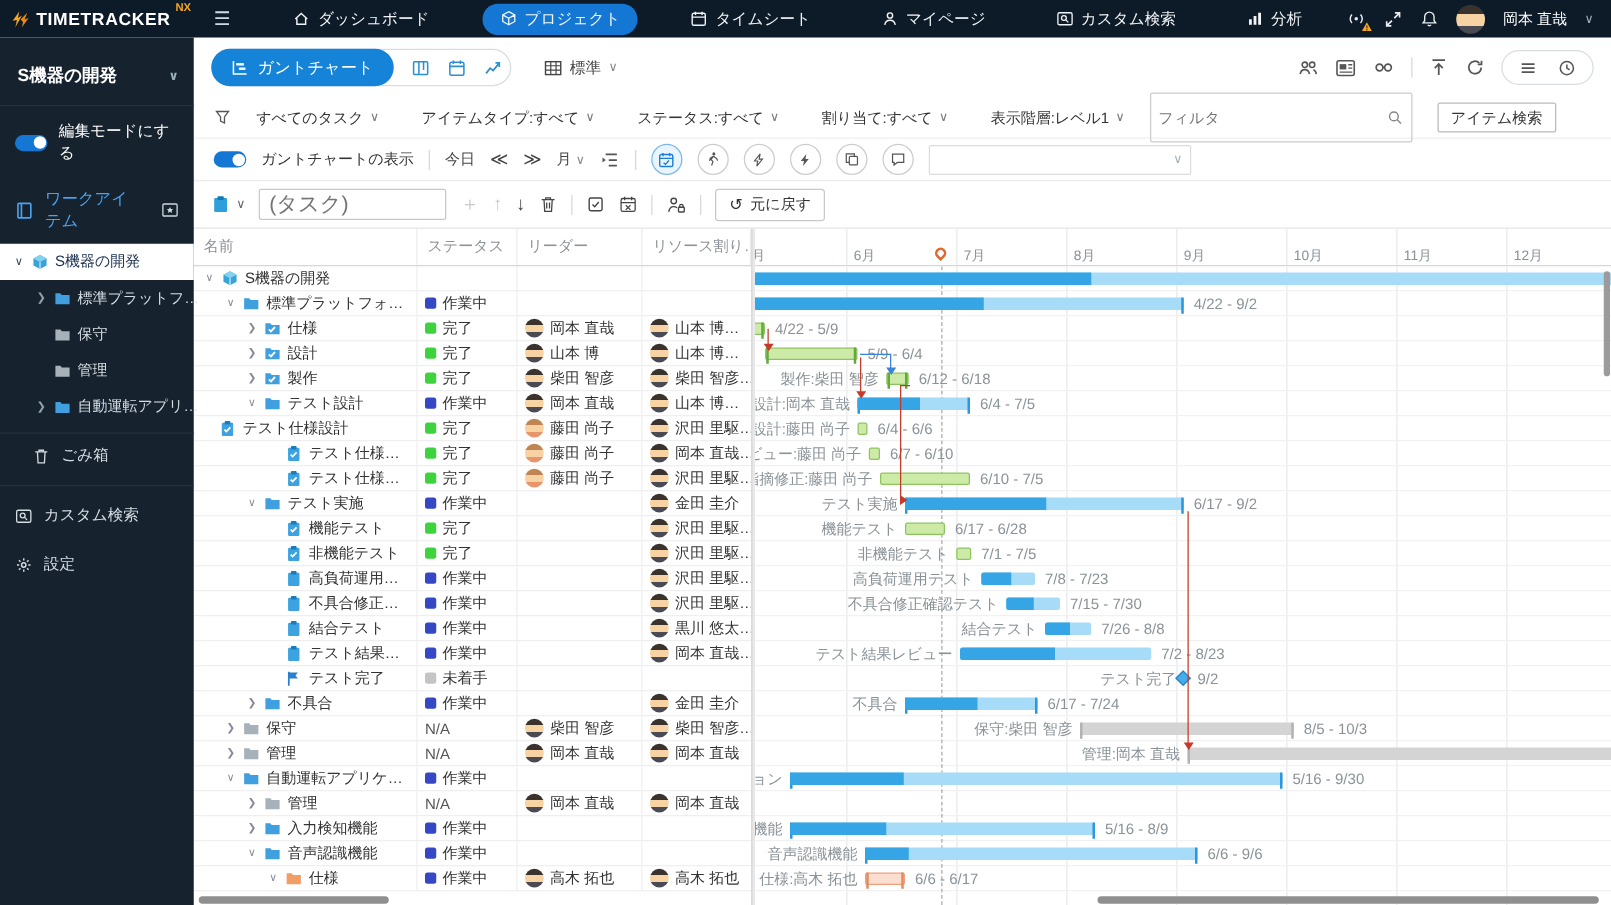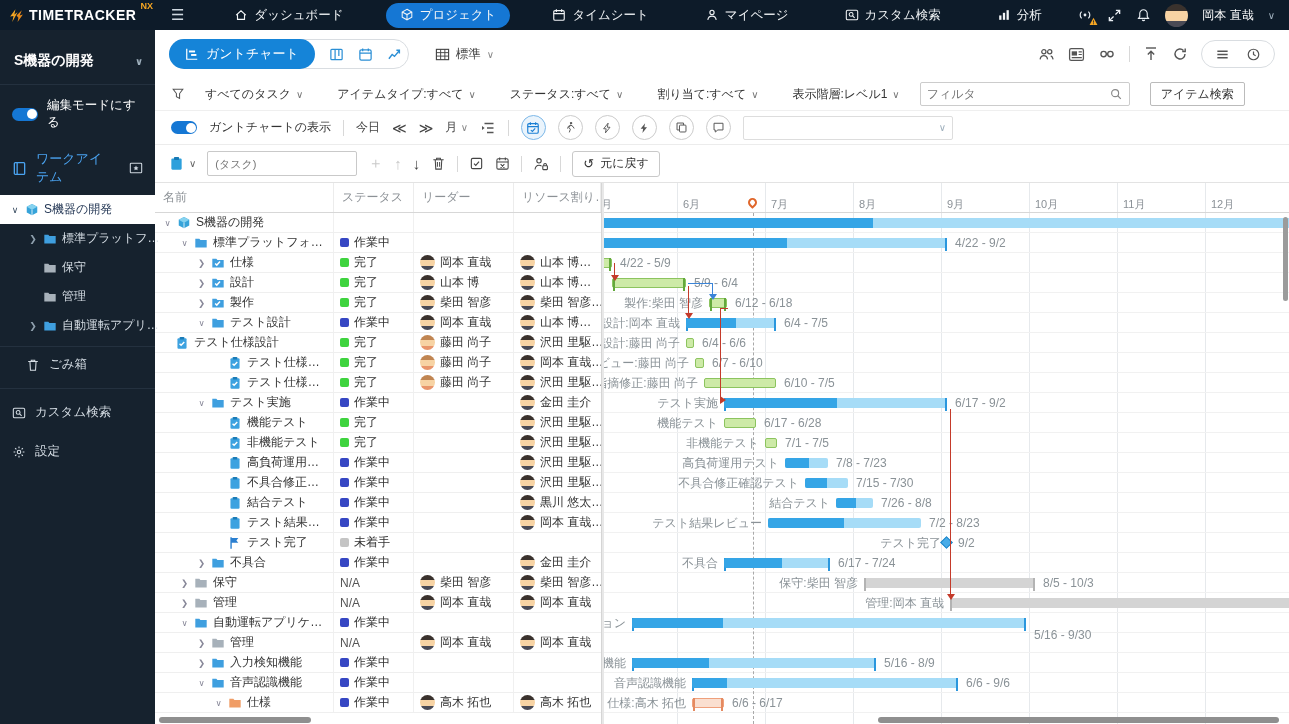--- a/index.html
+++ b/index.html
@@ -49,33 +49,33 @@
   .vs-btn{color:#2b8fd5;margin-left:14px;cursor:pointer}
   #view-select{display:flex;align-items:center;gap:6px;margin-left:26px;color:#444;cursor:pointer;font-size:12.5px}
   #tb1-right{margin-left:auto;display:flex;align-items:center;gap:13px;color:#555}
   .ibtn{cursor:pointer;color:#555}
   .vdiv{width:1px;height:16px;background:#d8d8d8}
   #tb1-pill{display:flex;align-items:center;gap:16px;border:1px solid #d9dde1;border-radius:15px;height:28px;padding:0 13px}
 
   #filterbar{position:absolute;left:0;top:48px;right:0;height:33px;display:flex;align-items:center;gap:20px;padding:0 16px;border-bottom:1px solid #efefef}
   .fchip{display:flex;align-items:center;gap:5px;color:#333;cursor:pointer;white-space:nowrap}
   .fchip .chev{color:#777}
-  #filter-input-wrap{display:flex;align-items:center;border:1px solid #ccc;border-radius:2px;height:24px;width:210px;padding:0 6px;color:#999}
+  #filter-input-wrap{display:flex;align-items:center;border:1px solid #ccc;border-radius:2px;height:40px;width:210px;padding:0 6px;color:#999}
   #filter-input{border:0;outline:0;flex:1;font-size:12px;font-family:inherit;color:#333}
   #item-search-btn{border:1px solid #bbb;border-radius:2px;height:24px;padding:0 10px;background:#fff;font-size:12px;cursor:pointer;color:#333}
 
   #ganttbar{position:absolute;left:0;top:81px;right:0;height:34px;display:flex;align-items:center;gap:12px;padding:0 16px;border-bottom:1px solid #ececec}
   #ganttbar .lbl{color:#333}
   .gb-txt{cursor:pointer;color:#444}
   .cbtn{width:25px;height:25px;border:1px solid #ccc;border-radius:50%;display:flex;align-items:center;justify-content:center;color:#555;cursor:pointer;background:#fff}
   .cbtn.on{border-color:#7db8e8;color:#1a7fd4;background:#eaf4fc}
   #gb-dd{width:210px;height:24px;border:1px solid #ddd;border-radius:2px;display:flex;align-items:center;justify-content:flex-end;padding:0 6px;color:#bbb}
 
   #editbar{position:absolute;left:0;top:115px;right:0;height:37px;display:flex;align-items:center;gap:11px;padding:0 14px}
-  #task-input{width:150px;height:25px;border:1px solid #c9c9c9;border-radius:2px;padding:0 7px;font-family:inherit;font-size:11px;outline:0}
+  #task-input{width:150px;height:25px;border:1px solid #c9c9c9;border-radius:2px;padding:0 7px;font-family:inherit;font-size:17px;outline:0}
   .ebtn{font-size:15px;color:#444;cursor:pointer}
   .ebtn.dis{color:#c9c9c9}
   #undo-btn{display:flex;align-items:center;gap:6px;border:1px solid #c9c9c9;border-radius:3px;height:26px;padding:0 10px;background:#fff;font-size:12px;cursor:pointer;color:#333}
 
   
   #grid{position:absolute;left:0;top:152px;right:0;bottom:0;border-top:1px solid #e3e3e3}
   #ttable{position:absolute;left:0;top:0;width:446px;bottom:0;overflow:hidden}
   #thead{position:absolute;left:0;top:0;right:0;height:30px;border-bottom:1px solid #d7d7d7;display:flex;color:#8c9196;background:#fff;z-index:5}
   .th{display:flex;align-items:center;padding:0 8px;border-right:1px solid #ececec;white-space:nowrap;overflow:hidden}
   #tbody .tr{display:flex;height:20px;border-bottom:1px solid #efefef;align-items:center}
@@ -1223,21 +1223,21 @@
             <div class="glab" style="left:234px;top:344px">6/17 - 7/24</div>
             <div class="glab" style="right:571px;top:344px">不具合</div>
             <div class="bar b-gray sum" style="left:260px;top:365px;width:171px"></div>
             <div class="glab" style="left:439px;top:364px">8/5 - 10/3</div>
             <div class="glab" style="right:431px;top:364px">保守:柴田 智彦</div>
             <div class="bar b-gray sum" style="left:346px;top:385px;width:354px"></div>
             <div class="glab" style="right:345px;top:384px">管理:岡本 直哉</div>
             <div class="bar b-blue sum" style="left:28px;top:405px;width:394px">
               <span class="dk" style="width:91px"></span>
             </div>
-            <div class="glab" style="left:430px;top:416px">5/16 - 9/30</div>
+            <div class="glab" style="left:430px;top:404px">5/16 - 9/30</div>
             <div class="glab" style="right:663px;top:404px">自動運転アプリケーション</div>
             <div class="bar b-blue sum" style="left:28px;top:445px;width:244px">
               <span class="dk" style="width:77px"></span>
             </div>
             <div class="glab" style="left:280px;top:444px">5/16 - 8/9</div>
             <div class="glab" style="right:663px;top:444px">入力検知機能</div>
             <div class="bar b-blue sum" style="left:88px;top:465px;width:266px">
               <span class="dk" style="width:35px"></span>
             </div>
             <div class="glab" style="left:362px;top:464px">6/6 - 9/6</div>

